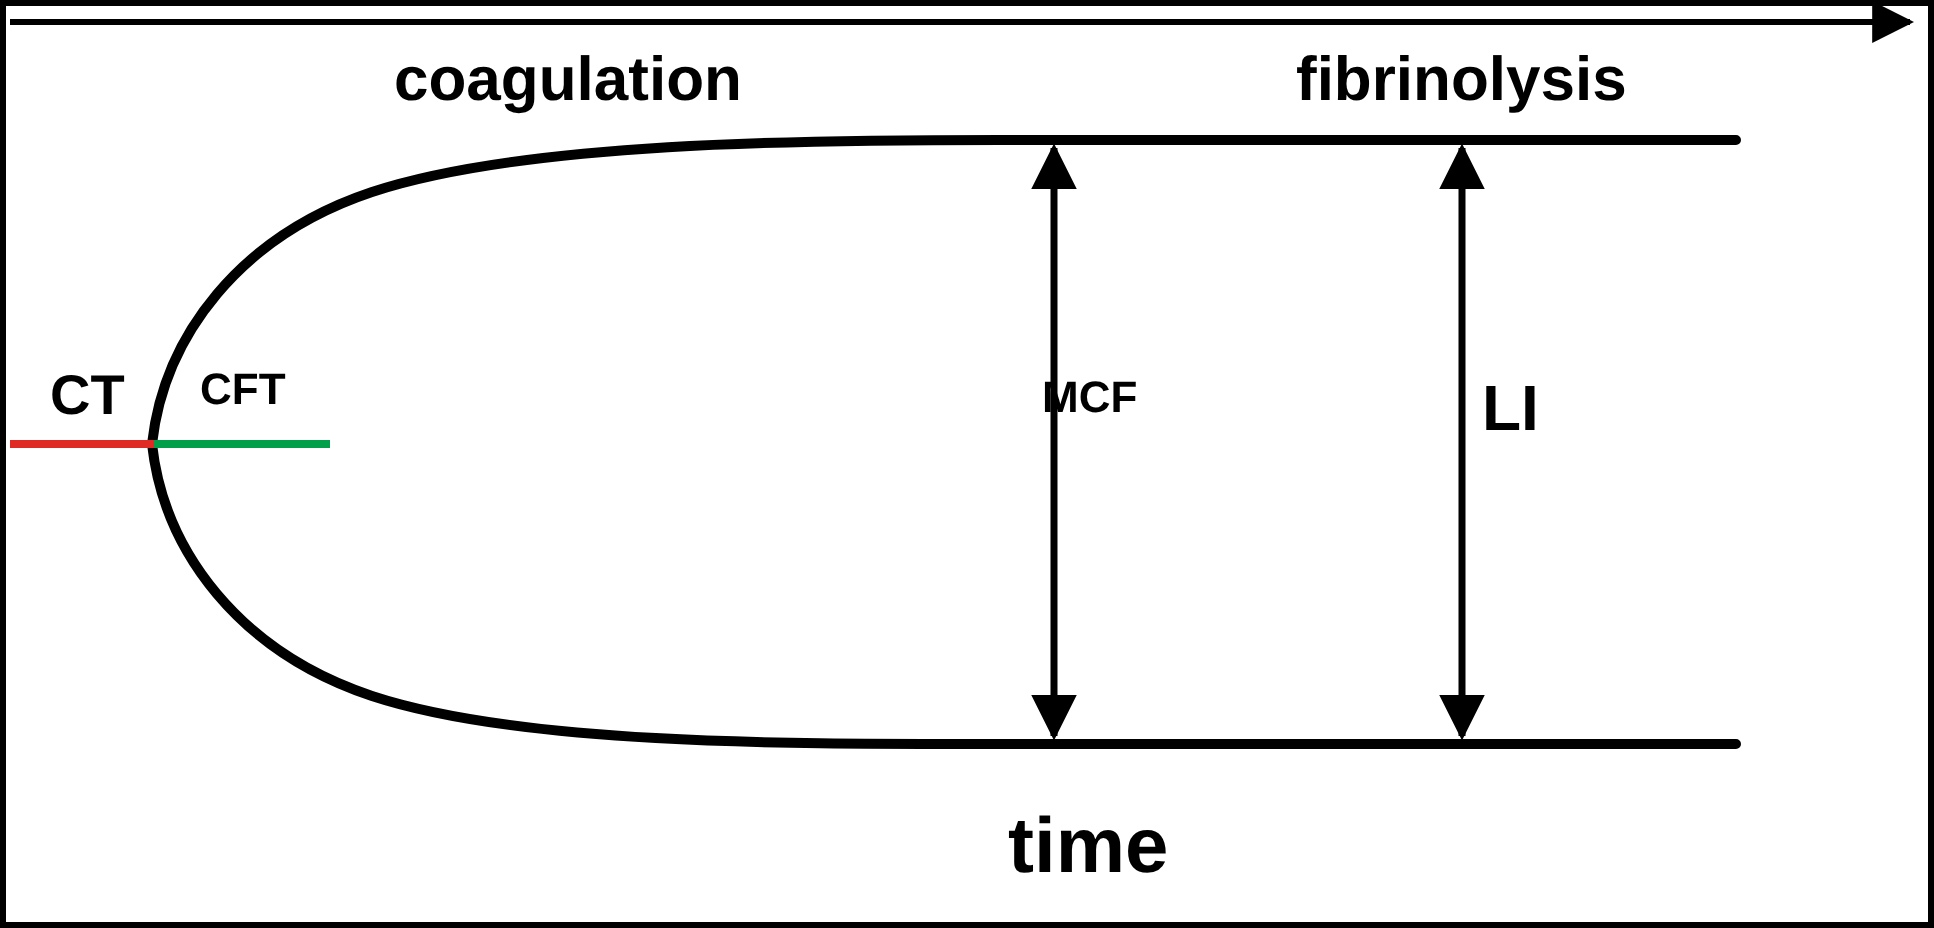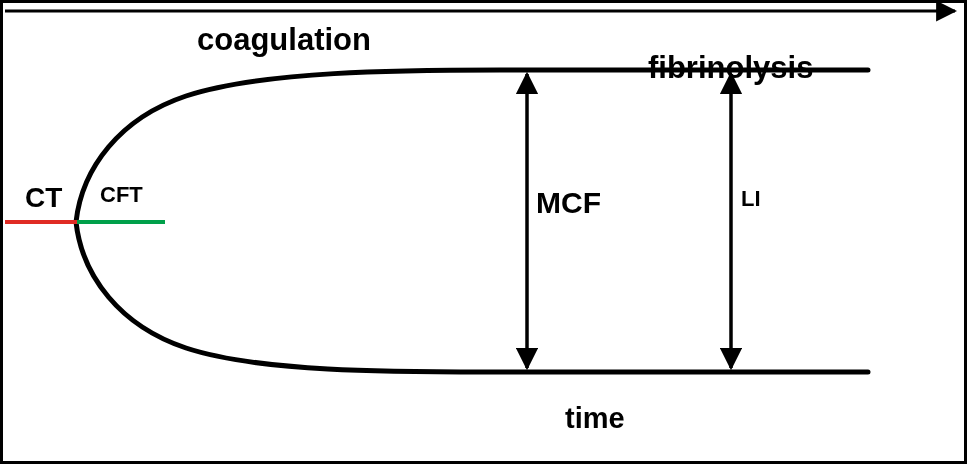--- a/index.html
+++ b/index.html
@@ -48,47 +48,46 @@
   }
   #label-coagulation {
     left: 197px;
     top: 24px;
     font-size: 31px;
   }
   #label-fibrinolysis {
     left: 648px;
     top: 24px;
     font-size: 31px;
-    margin-top: 28px;
   }
   #label-ct {
     left: 25px;
     top: 184px;
     font-size: 28px;
   }
   #label-cft {
     left: 100px;
     top: 184px;
     font-size: 22px;
   }
   #label-mcf {
-    left: 536px;
+    left: 521px;
     top: 188px;
-    font-size: 30px;
+    font-size: 22px;
     text-align: right;
   }
   #label-li {
     left: 741px;
     top: 188px;
-    font-size: 22px;
+    font-size: 32px;
   }
   #label-time {
-    left: 565px;
+    left: 504px;
     top: 404px;
-    font-size: 29px;
+    font-size: 39px;
   }
 </style>
 </head>
 <body>
 
 <div id="figure" style="background: rgb(255, 255, 255);">
 
   <svg id="canvas" viewBox="0 0 967 464" width="967" height="464" xmlns="http://www.w3.org/2000/svg">
     <defs>
       <marker id="arrow-right" viewBox="0 0 10 10" refX="9" refY="5" markerWidth="7" markerHeight="7" orient="auto-start-reverse">

